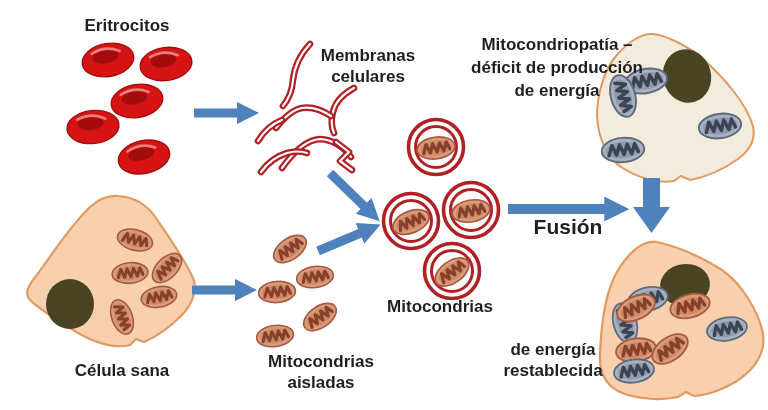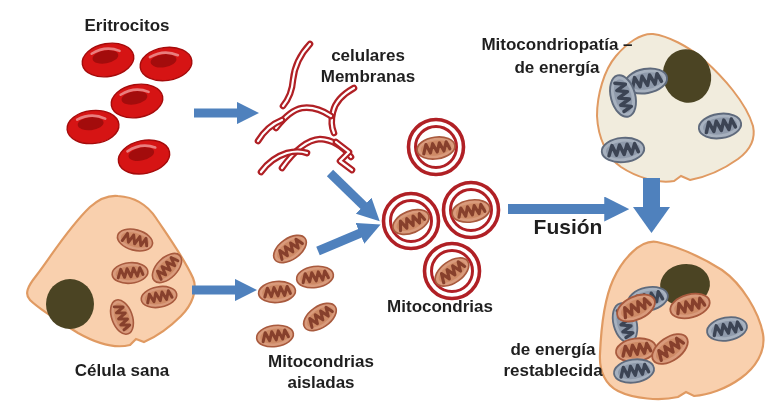--- a/index.html
+++ b/index.html
@@ -202,26 +202,27 @@
       <polygon points="633,207 670,207 651.5,233" class="arrow-fill"></polygon>
     </g>
   </g>
 </svg>
 
 <div class="lbl" style="left:127px; top:15px;">
   <div>Eritrocitos</div>
 </div>
 
 <div class="lbl" style="left:368px; top:45px;">
+  <div>Membranas</div>
   <div>celulares</div>
-  <div>Membranas</div>
 </div>
 
 <div class="lbl lh23" style="left:557px; top:17px;margin-top:16px;">
   <div>Mitocondriopatía –</div>
+  <div>déficit de producción</div>
   <div>de energía</div>
 </div>
 
 <div class="lbl" style="left:122px; top:360px;">
   <div>Célula sana</div>
 </div>
 
 <div class="lbl" style="left:321px; top:351px;">
   <div>Mitocondrias</div>
   <div>aisladas</div>

